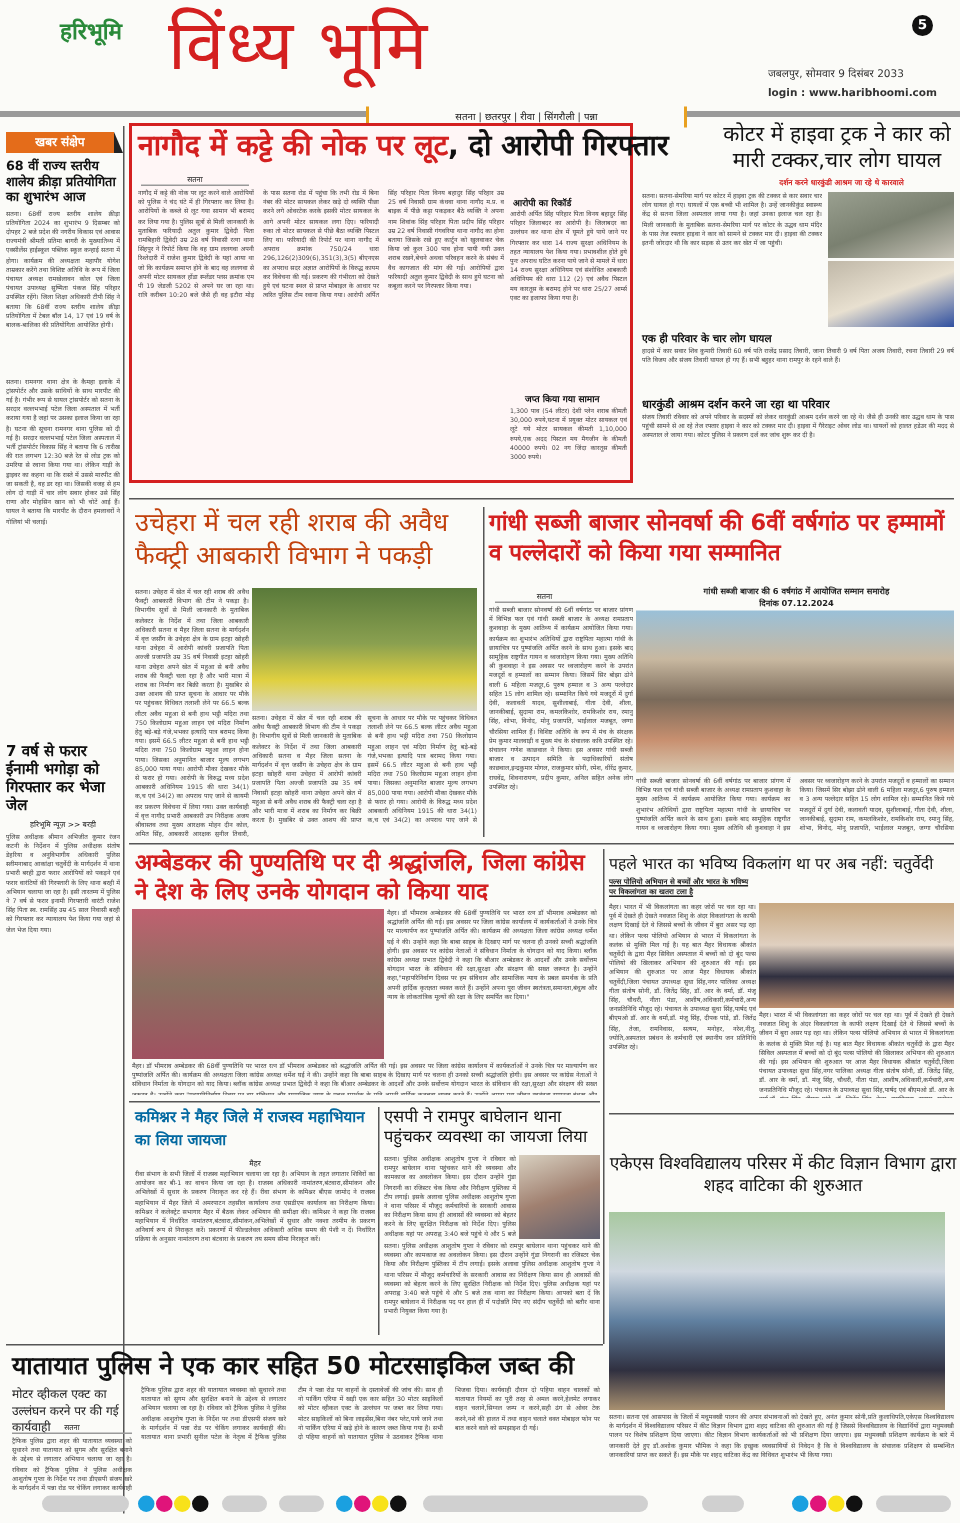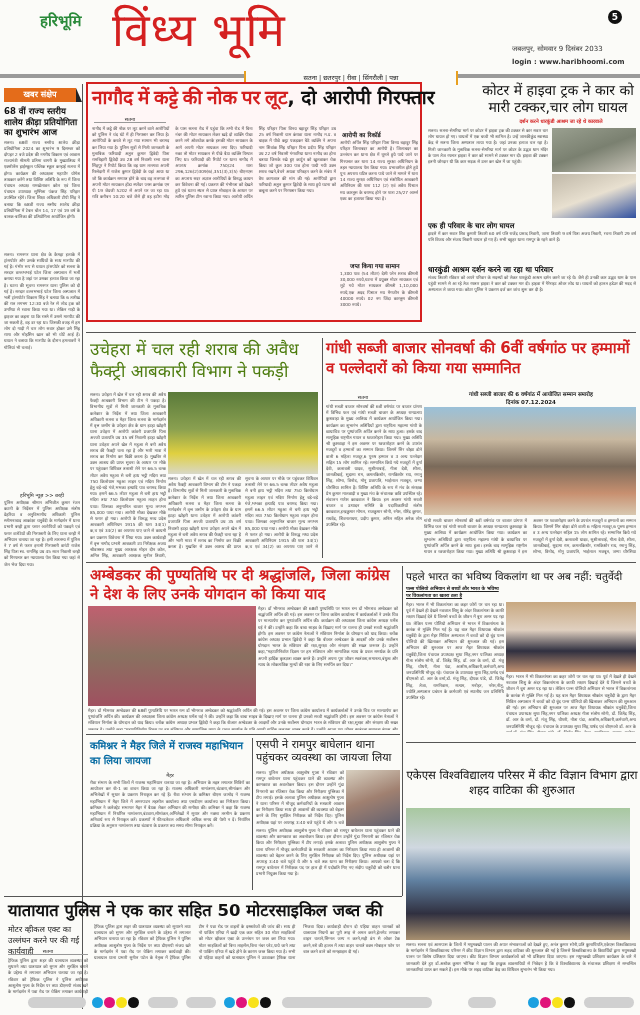--- a/index.html
+++ b/index.html
@@ -13,21 +13,21 @@
   .rule { left: 0; top: 74px; width: 640px; height: 4px; background: #9a9a9a; }
   .citybar { left: 244px; top: 71px; width: 214px; height: 14px; background: #fbfbf8; font-size: 6.5px; text-align: center; line-height: 14px; border-left: 2px solid #e8a020; border-right: 2px solid #e8a020; }
   .col { position: absolute; font-size: 4.2px; line-height: 6.2px; color: #444; text-align: justify; overflow: hidden; }
   .sidebar { left: 4px; top: 88px; width: 76px; height: 920px; }
   .side-tag { background: #e46c1a; color: #fff; font-size: 8px; font-weight: bold; text-align: center; height: 14px; line-height: 14px; width: 72px; position: relative; }
   .side-tag:after { content: ""; position: absolute; right: -6px; top: 0; border-left: 6px solid #222; border-top: 14px solid transparent; }
   .side-head { font-size: 8.5px; font-weight: bold; line-height: 10.5px; color: #111; margin: 4px 0 2px; }
   .vline { position: absolute; background: #555; width: 1px; }
   .hline { position: absolute; background: #555; height: 1px; }
   .box-red { left: 86px; top: 82px; width: 336px; height: 240px; border: 2px solid #d42020; background: #fff6f6; }
-  .h-red { color: #d42020; font-weight: bold; font-family: Liberation Serif, serif; }
+  .h-red { color: #d42020; font-weight: bold; }
   .h-blk { color: #111; }
   .photo { position: absolute; overflow: hidden; }
   .ph-car { background: linear-gradient(160deg,#9aa090 0%,#7a8070 50%,#c8c4b8 100%); }
   .ph-hosp { background: linear-gradient(160deg,#c0b8a8 0%,#e8e0d0 50%,#3050a0 100%); }
   .ph-liquor { background: linear-gradient(180deg,#5a7a3a 0%,#8aa050 45%,#e0d040 75%,#d8d8c8 100%); }
   .ph-group { background: linear-gradient(180deg,#9ac0d8 0%,#c8b8a0 30%,#7a6a5a 55%,#c89070 80%,#d8c8b0 100%); }
   .ph-poster { background: linear-gradient(180deg,#c06070 0%,#8a7060 50%,#a05060 100%); }
   .ph-polio { background: linear-gradient(180deg,#c8a880 0%,#e0d0c0 40%,#303040 70%,#c09070 100%); }
   .ph-office { background: linear-gradient(160deg,#d8d0c0 0%,#a08070 50%,#606070 100%); }
   .ph-students { background: linear-gradient(180deg,#a8c8a0 0%,#d0d8e0 30%,#6080a0 55%,#303040 80%,#a89070 100%); }
@@ -45,20 +45,21 @@
 <div class="abs dateline">जबलपुर, सोमवार 9 दिसंबर 2033</div>
 <div class="abs login">login : www.haribhoomi.com</div>
 <div class="abs rule"></div>
 <div class="abs citybar">सतना | छतरपुर | रीवा | सिंगरौली | पन्ना</div>
 
 <div class="abs sidebar">
   <div class="side-tag">खबर संक्षेप</div>
   <div class="side-head">68 वीं राज्य स्तरीय शालेय क्रीड़ा प्रतियोगिता का शुभारंभ आज</div>
   <div class="col" style="position:relative;height:112px;width:76px;">सतना। 68वीं राज्य स्तरीय शालेय क्रीड़ा प्रतियोगिता 2024 का शुभारंभ 9 दिसम्बर को दोपहर 2 बजे प्रदेश की नगरीय विकास एवं आवास राज्यमंत्री श्रीमती प्रतिमा बागरी के मुख्यातिथ्य में एक्सीलेंस हाईस्कूल पब्लिक स्कूल कन्हाई सतना में होगा। कार्यक्रम की अध्यक्षता महापौर योगेश ताम्रकार करेंगे तथा विशिष्ट अतिथि के रूप में जिला पंचायत अध्यक्ष रामखेलावन कोल एवं जिला पंचायत उपाध्यक्ष सुष्मिता पंकज सिंह परिहार उपस्थित रहेंगे। जिला शिक्षा अधिकारी टीपी सिंह ने बताया कि 68वीं राज्य स्तरीय शालेय क्रीड़ा प्रतियोगिता में टेबल बॉल 14, 17 एवं 19 वर्ष के बालक-बालिका की प्रतियोगिता आयोजित होगी।</div>
   <div class="col" style="position:relative;height:240px;width:76px;">सतना। रामनगर थाना क्षेत्र के कैमहा इलाके में ट्रांसपोर्टर और उसके साथियों के साथ मारपीट की गई है। गंभीर रूप से घायल ट्रांसपोर्टर को सतना के सरदार वल्लभभाई पटेल जिला अस्पताल में भर्ती कराया गया है जहां पर उसका इलाज किया जा रहा है। घटना की सूचना रामनगर थाना पुलिस को दी गई है। सरदार वल्लभभाई पटेल जिला अस्पताल में भर्ती ट्रांसपोर्टर विकास सिंह ने बताया कि 6 तारीख की रात लगभग 12:30 बजे रेत से लोड ट्रक को उमरिया से रवाना किया गया था। लेकिन गाड़ी के ड्राइवर का कहना था कि रास्ते में उससे मारपीट की जा सकती है, वह डर रहा था। जिसकी वजह से हम लोग दो गाड़ी में चार लोग सवार होकर उसे सिंह राणा और मोहसिन खान को भी चोटें आई हैं। घायल ने बताया कि मारपीट के दौरान हमलावरों ने गोलियां भी चलाई।</div>
+  <div class="side-head" style="font-size:10px;line-height:12px;">7 वर्ष से फरार ईनामी भगोड़ा को गिरफ्तार कर भेजा जेल</div>
   <div style="font-size:5px;text-align:center;margin-bottom:2px;">हरिभूमि न्यूज़ &gt;&gt; बरही</div>
   <div class="col" style="position:relative;height:330px;width:76px;">पुलिस अधीक्षक श्रीमान अभिजीत कुमार रंजन कटनी के निर्देशन में पुलिस अधीक्षक संतोष डेहरिया व अनुविभागीय अधिकारी पुलिस स्लीमनाबाद आकांक्षा चतुर्वेदी के मार्गदर्शन में थाना प्रभारी बरही द्वारा फरार आरोपियों को पकड़ने एवं फरार वारंटियों की गिरफ्तारी के लिए थाना बरही में अभियान चलाया जा रहा है। इसी तारतम्य में पुलिस ने 7 वर्ष से फरार इनामी गिरफ्तारी वारंटी राजेश सिंह पिता स्व. रामसिंह उम्र 45 साल निवासी बरही को गिरफ्तार कर न्यायालय पेश किया गया जहां से जेल भेज दिया गया।</div>
 </div>
 <div class="vline" style="left:82px;top:84px;height:925px;"></div>
 
 <div class="abs box-red"></div>
 <div class="abs" style="left:92px;top:84px;width:330px;font-size:19px;font-weight:bold;line-height:26px;white-space:nowrap;">
   <span class="h-red">नागौद में कट्टे की नोक पर लूट</span><span class="h-blk">, दो आरोपी गिरफ्तार</span>
 </div>
 <div class="abs" style="left:94px;top:116px;width:72px;font-size:5px;text-align:center;border-bottom:1px solid #999;">सतना</div>
@@ -73,21 +74,21 @@
 <div class="col" style="left:428px;top:128px;width:120px;height:90px;">सतना। सतना-सेमरिया मार्ग पर कोटर में हाइवा ट्रक की टक्कर से कार सवार चार लोग घायल हो गए। घायलों में एक बच्ची भी शामिल है। उन्हें जानकीकुंड स्वास्थ्य केंद्र से सतना जिला अस्पताल लाया गया है। जहां उनका इलाज चल रहा है। मिली जानकारी के मुताबिक सतना-सेमरिया मार्ग पर कोटर के उद्धव धाम मंदिर के पास तेज रफ्तार हाइवा ने कार को सामने से टक्कर मार दी। हाइवा की टक्कर इतनी जोरदार थी कि कार सड़क से उतर कर खेत में जा पहुंची।</div>
 <div class="photo ph-car" style="left:552px;top:128px;width:84px;height:44px;"></div>
 <div class="photo ph-hosp" style="left:552px;top:174px;width:84px;height:44px;"></div>
 <div class="abs sub" style="left:428px;top:221px;font-size:7px;">एक ही परिवार के चार लोग घायल</div>
 <div class="col" style="left:428px;top:231px;width:208px;height:30px;">हादसे में कार सवार शिव कुमारी तिवारी 60 वर्ष पति राजेंद्र प्रसाद तिवारी, जाना तिवारी 9 वर्ष पिता अजय तिवारी, रचना तिवारी 29 वर्ष पति विजय और संजय तिवारी घायल हो गए हैं। सभी बहुहर थाना रामपुर के रहने वाले हैं।</div>
 <div class="abs sub" style="left:428px;top:264px;font-size:7.5px;">धारकुंडी आश्रम दर्शन करने जा रहा था परिवार</div>
 <div class="col" style="left:428px;top:275px;width:208px;height:50px;">संजय तिवारी रविवार को अपने परिवार के सदस्यों को लेकर धारकुंडी आश्रम दर्शन करने जा रहे थे। जैसे ही उनकी कार उद्धव धाम के पास पहुंची सामने से आ रहे तेज रफ्तार हाइवा ने कार को टक्कर मार दी। हाइवा में गैरेराइट ओवर लोड था। घायलों को हालत हडेउर की मदद से अस्पताल ले जाया गया। कोटर पुलिस ने प्रकरण दर्ज कर जांच शुरू कर दी है।</div>
 
 <div class="hline" style="left:86px;top:332px;width:550px;"></div>
 
-<div class="abs" style="left:90px;top:338px;width:232px;font-size:17px;line-height:22px;color:#4d7c0f;">उचेहरा में चल रही शराब की अवैध फैक्ट्री आबकारी विभाग ने पकड़ी</div>
+<div class="abs" style="left:90px;top:338px;width:232px;font-size:17px;line-height:22px;color:#c2410c;">उचेहरा में चल रही शराब की अवैध फैक्ट्री आबकारी विभाग ने पकड़ी</div>
 <div class="col" style="left:90px;top:392px;width:76px;height:166px;">सतना। उचेहरा में खेत में चल रही शराब की अवैध फैक्ट्री आबकारी विभाग की टीम ने पकड़ा है। विभागीय सूत्रों से मिली जानकारी के मुताबिक कलेक्टर के निर्देश में तथा जिला आबकारी अधिकारी सतना व मैहर जिला सतना के मार्गदर्शन में वृत्त जसौंग के उचेहरा क्षेत्र के ग्राम इटहा खोहरी थाना उचेहरा में आरोपी कांवरी प्रजापति पिता अज्जी प्रजापति उम्र 35 वर्ष निवासी इटहा खोहरी थाना उचेहरा अपने खेत में महुआ से बनी अवैध शराब की फैक्ट्री चला रहा है और भारी मात्रा में शराब का निर्माण कर बिक्री करता है। मुखबिर से उक्त आशय की प्राप्त सूचना के आधार पर मौके पर पहुंचकर विधिवत तलाशी लेने पर 66.5 बल्क लीटर अवैध महुआ से बनी हाथ भट्ठी मदिरा तथा 750 किलोग्राम महुआ लाहन एवं मदिरा निर्माण हेतु बड़े-बड़े गंजे,भभका इत्यादि पात्र बरामद किया गया। इसमें 66.5 लीटर महुआ से बनी हाथ भट्ठी मदिरा तथा 750 किलोग्राम महुआ लाहन होना पाया। जिसका अनुमानित बाजार मूल्य लगभग 85,000 पाया गया। आरोपी मौका देखकर मौके से फरार हो गया। आरोपी के विरुद्ध मध्य प्रदेश आबकारी अधिनियम 1915 की धारा 34(1) क,च एवं 34(2) का अपराध पाए जाने से कायमी कर प्रकरण विवेचना में लिया गया। उक्त कार्यवाही में वृत्त नागौद प्रभारी आबकारी उप निरीक्षक अजय श्रीवास्तव तथा मुख्य आरक्षक मोहन दीन कोल, अमित सिंह, आबकारी आरक्षक सुनील तिवारी, मुनीश पांडेय की भूमिका महत्वपूर्ण रही है।</div>
 <div class="photo ph-liquor" style="left:168px;top:392px;width:150px;height:82px;"></div>
 <div class="col" style="left:168px;top:476px;width:150px;height:80px;column-count:2;column-gap:4px;">सतना। उचेहरा में खेत में चल रही शराब की अवैध फैक्ट्री आबकारी विभाग की टीम ने पकड़ा है। विभागीय सूत्रों से मिली जानकारी के मुताबिक कलेक्टर के निर्देश में तथा जिला आबकारी अधिकारी सतना व मैहर जिला सतना के मार्गदर्शन में वृत्त जसौंग के उचेहरा क्षेत्र के ग्राम इटहा खोहरी थाना उचेहरा में आरोपी कांवरी प्रजापति पिता अज्जी प्रजापति उम्र 35 वर्ष निवासी इटहा खोहरी थाना उचेहरा अपने खेत में महुआ से बनी अवैध शराब की फैक्ट्री चला रहा है और भारी मात्रा में शराब का निर्माण कर बिक्री करता है। मुखबिर से उक्त आशय की प्राप्त सूचना के आधार पर मौके पर पहुंचकर विधिवत तलाशी लेने पर 66.5 बल्क लीटर अवैध महुआ से बनी हाथ भट्ठी मदिरा तथा 750 किलोग्राम महुआ लाहन एवं मदिरा निर्माण हेतु बड़े-बड़े गंजे,भभका इत्यादि पात्र बरामद किया गया। इसमें 66.5 लीटर महुआ से बनी हाथ भट्ठी मदिरा तथा 750 किलोग्राम महुआ लाहन होना पाया। जिसका अनुमानित बाजार मूल्य लगभग 85,000 पाया गया। आरोपी मौका देखकर मौके से फरार हो गया। आरोपी के विरुद्ध मध्य प्रदेश आबकारी अधिनियम 1915 की धारा 34(1) क,च एवं 34(2) का अपराध पाए जाने से कायमी कर प्रकरण विवेचना में लिया गया। उक्त कार्यवाही में वृत्त नागौद प्रभारी आबकारी उप निरीक्षक अजय श्रीवास्तव तथा मुख्य आरक्षक मोहन दीन कोल, अमित सिंह, आबकारी आरक्षक सुनील तिवारी, मुनीश पांडेय की भूमिका महत्वपूर्ण रही है।</div>
 <div class="vline" style="left:322px;top:338px;height:220px;"></div>
 
 <div class="abs" style="left:326px;top:338px;width:312px;font-size:15px;line-height:20px;font-weight:bold;color:#d42020;">गांधी सब्जी बाजार सोनवर्षा की 6वीं वर्षगांठ पर हम्मामों व पल्लेदारों को किया गया सम्मानित</div>
 <div class="abs" style="left:330px;top:394px;width:66px;font-size:5px;text-align:center;border-bottom:1px solid #999;">सतना</div>
 <div class="abs" style="left:424px;top:390px;width:214px;font-size:5.5px;font-weight:bold;text-align:center;color:#222;">गांधी सब्जी बाजार की 6 वर्षगांठ में आयोजित सम्मान समारोह</div>
 <div class="abs" style="left:424px;top:398px;width:214px;font-size:5.5px;font-weight:bold;text-align:center;color:#222;">दिनांक 07.12.2024</div>
 <div class="col" style="left:326px;top:404px;width:96px;height:152px;">गांधी सब्जी बाजार सोनवर्षा की 6वीं वर्षगांठ पर बाजार प्रांगण में विभिन्न फल एवं गांधी सब्जी बाजार के अध्यक्ष रामप्रताप कुशवाहा के मुख्य आतिथ्य में कार्यक्रम आयोजित किया गया। कार्यक्रम का शुभारंभ अतिथियों द्वारा राष्ट्रपिता महात्मा गांधी के छायाचित्र पर पुष्पांजलि अर्पित करने के साथ हुआ। इसके बाद सामूहिक राष्ट्रगीत गायन व ध्वजारोहण किया गया। मुख्य अतिथि श्री कुशवाहा ने इस अवसर पर ध्वजारोहण करने के उपरांत मजदूरों व हम्मालों का सम्मान किया। जिसमें सिर बोझा ढोने वाली 6 महिला मजदूर,6 पुरुष हम्माल व 3 अन्य पल्लेदार सहित 15 लोग शामिल रहे। सम्मानित किये गये मजदूरों में दुर्गा देवी, कलावती यादव, सुशीलाबाई, गीता देवी, शीला, जानकीबाई, सुदामा राम, कमलकिशोर, रामकिशोर राय, रमानु सिंह, शोभा, विनोद, मोनू प्रजापति, भाईलाल मजबूत, जग्गा चौरसिया शामिल हैं। विशिष्ट अतिथि के रूप में मंच के संरक्षक प्रेम कुमार मालवाड़ी व मुख्य मंच के संचालक कवि उपस्थित रहे। संचालन गणेश काछवाल ने किया। इस अवसर गांधी सब्जी बाजार व उत्पादन समिति के पदाधिकारियों संतोष काछवाल,इन्द्रकुमार मोगल, राजकुमार सोनी, रमेश, धीरेंद्र कुमार, राघवेंद्र, शिवनारायण, प्रदीप कुमार, अनिल सहित अनेक लोग उपस्थित रहे।</div>

